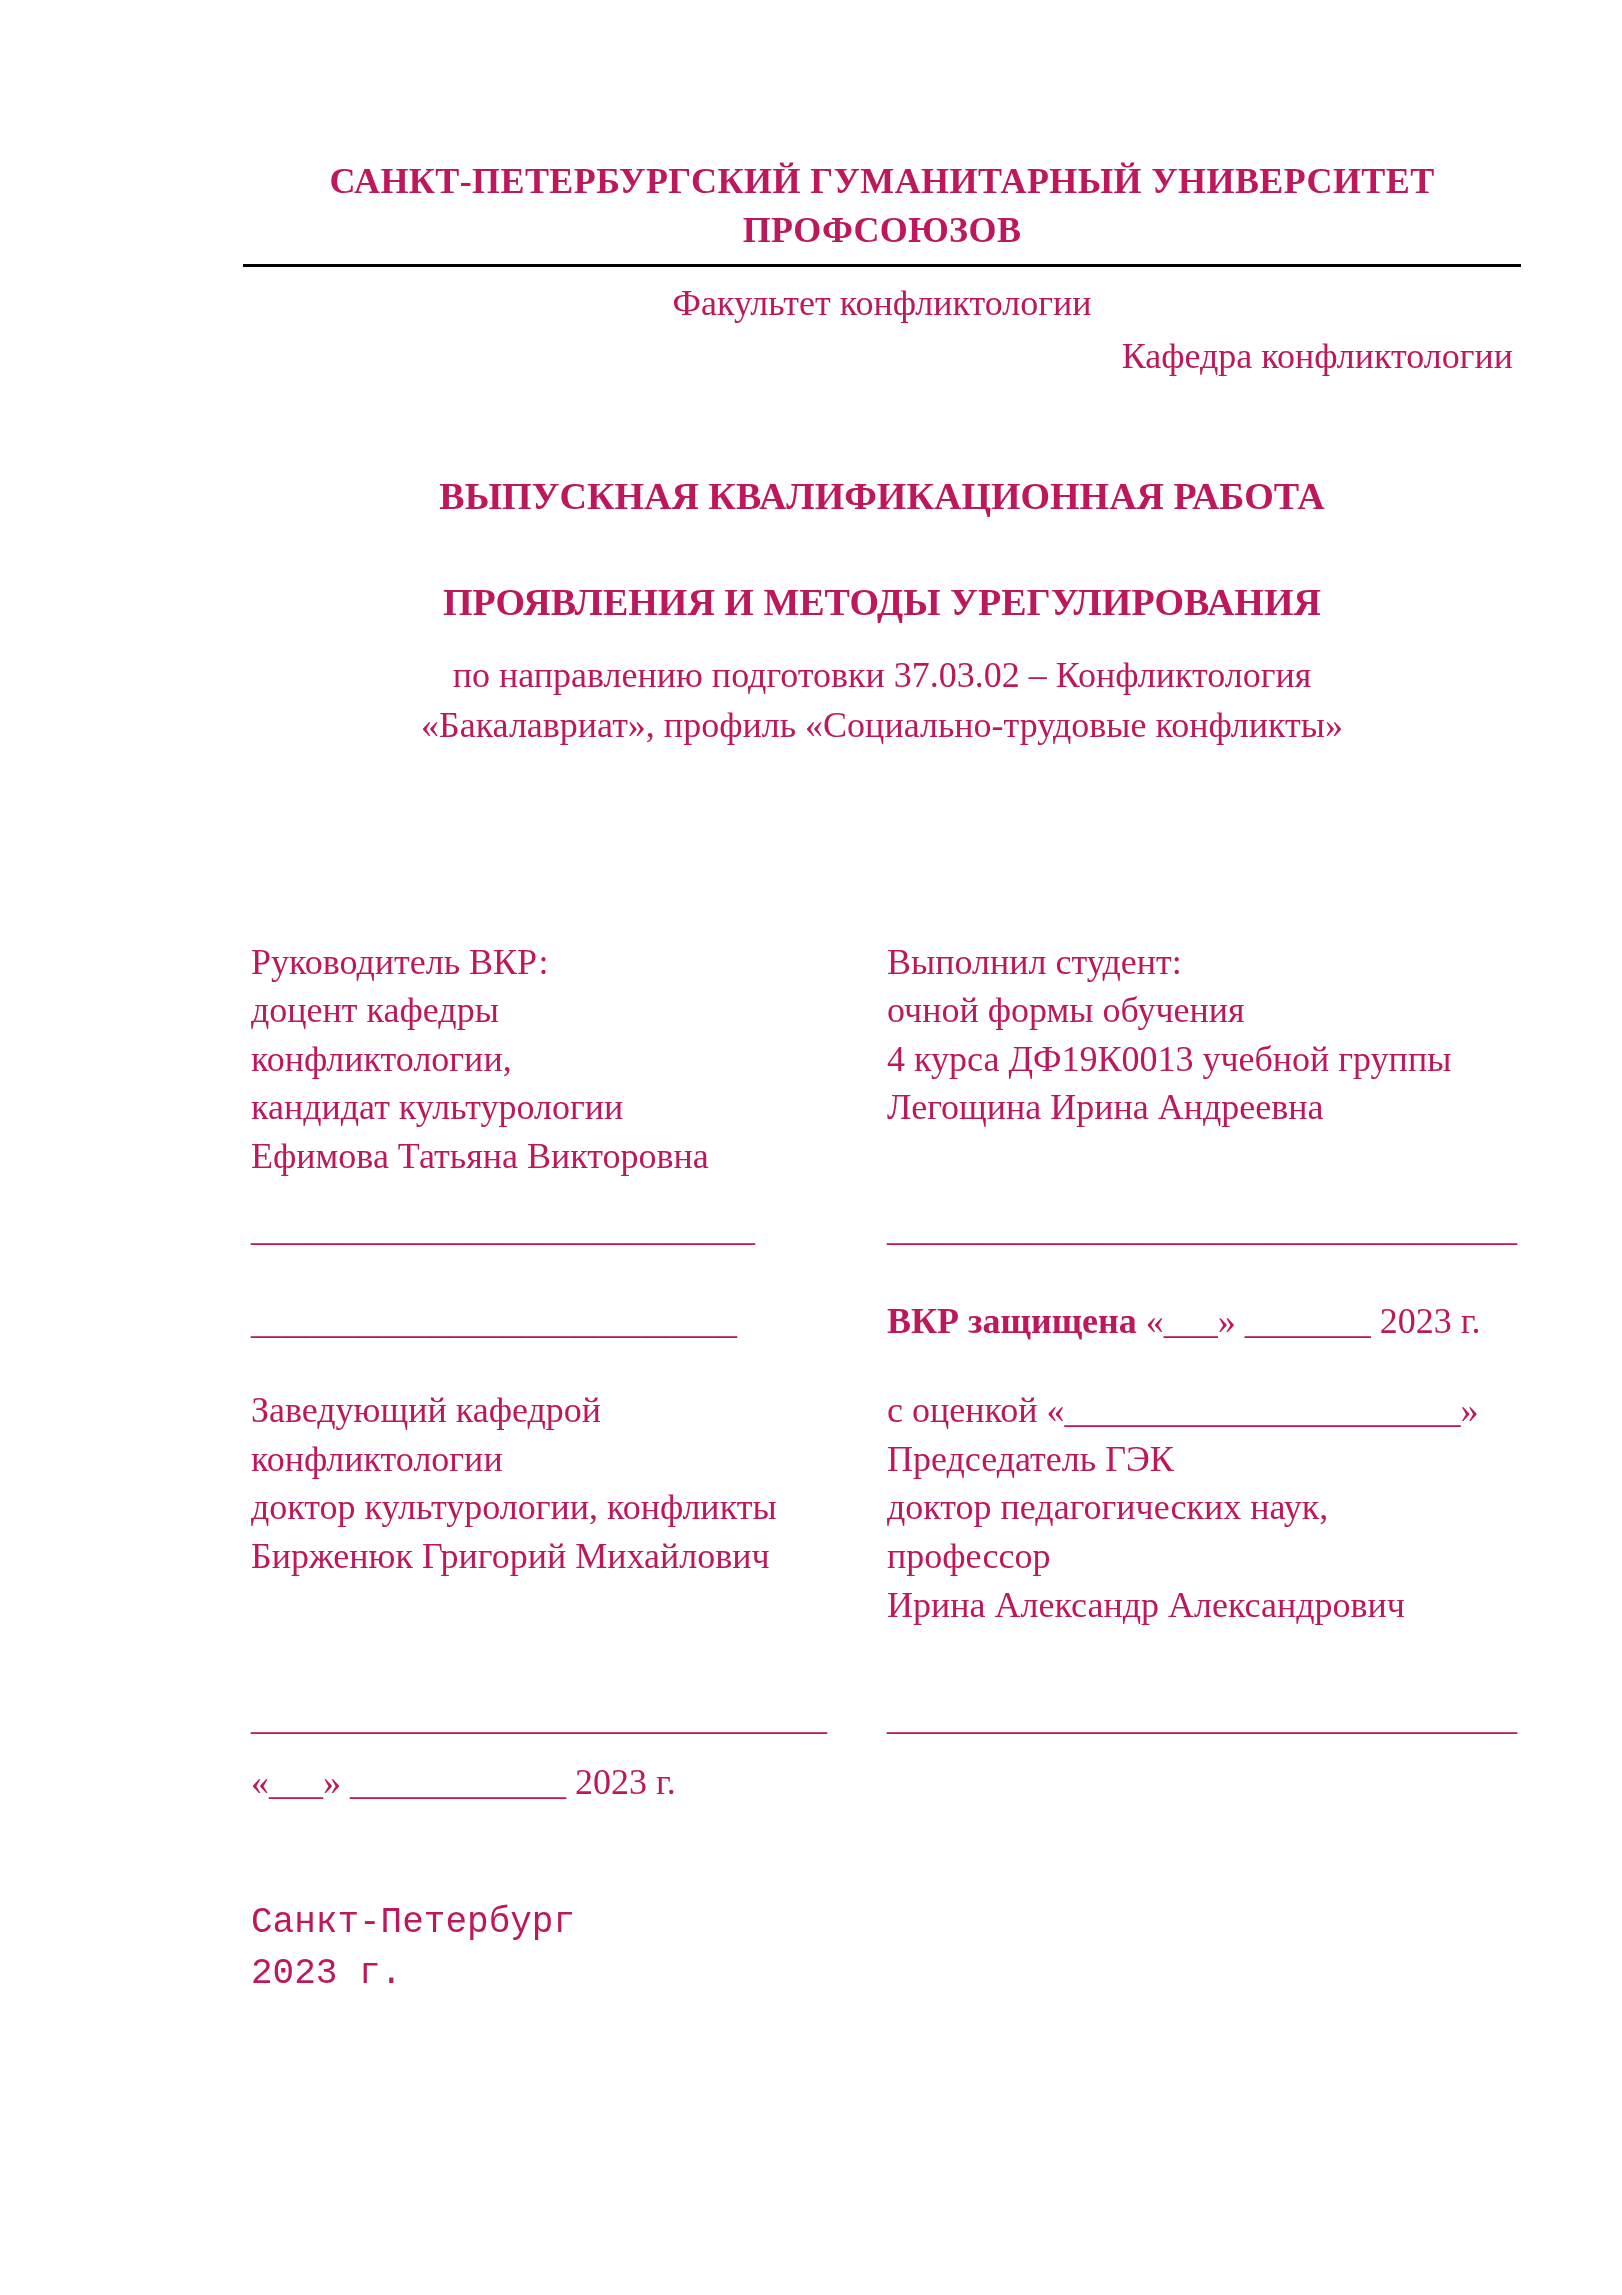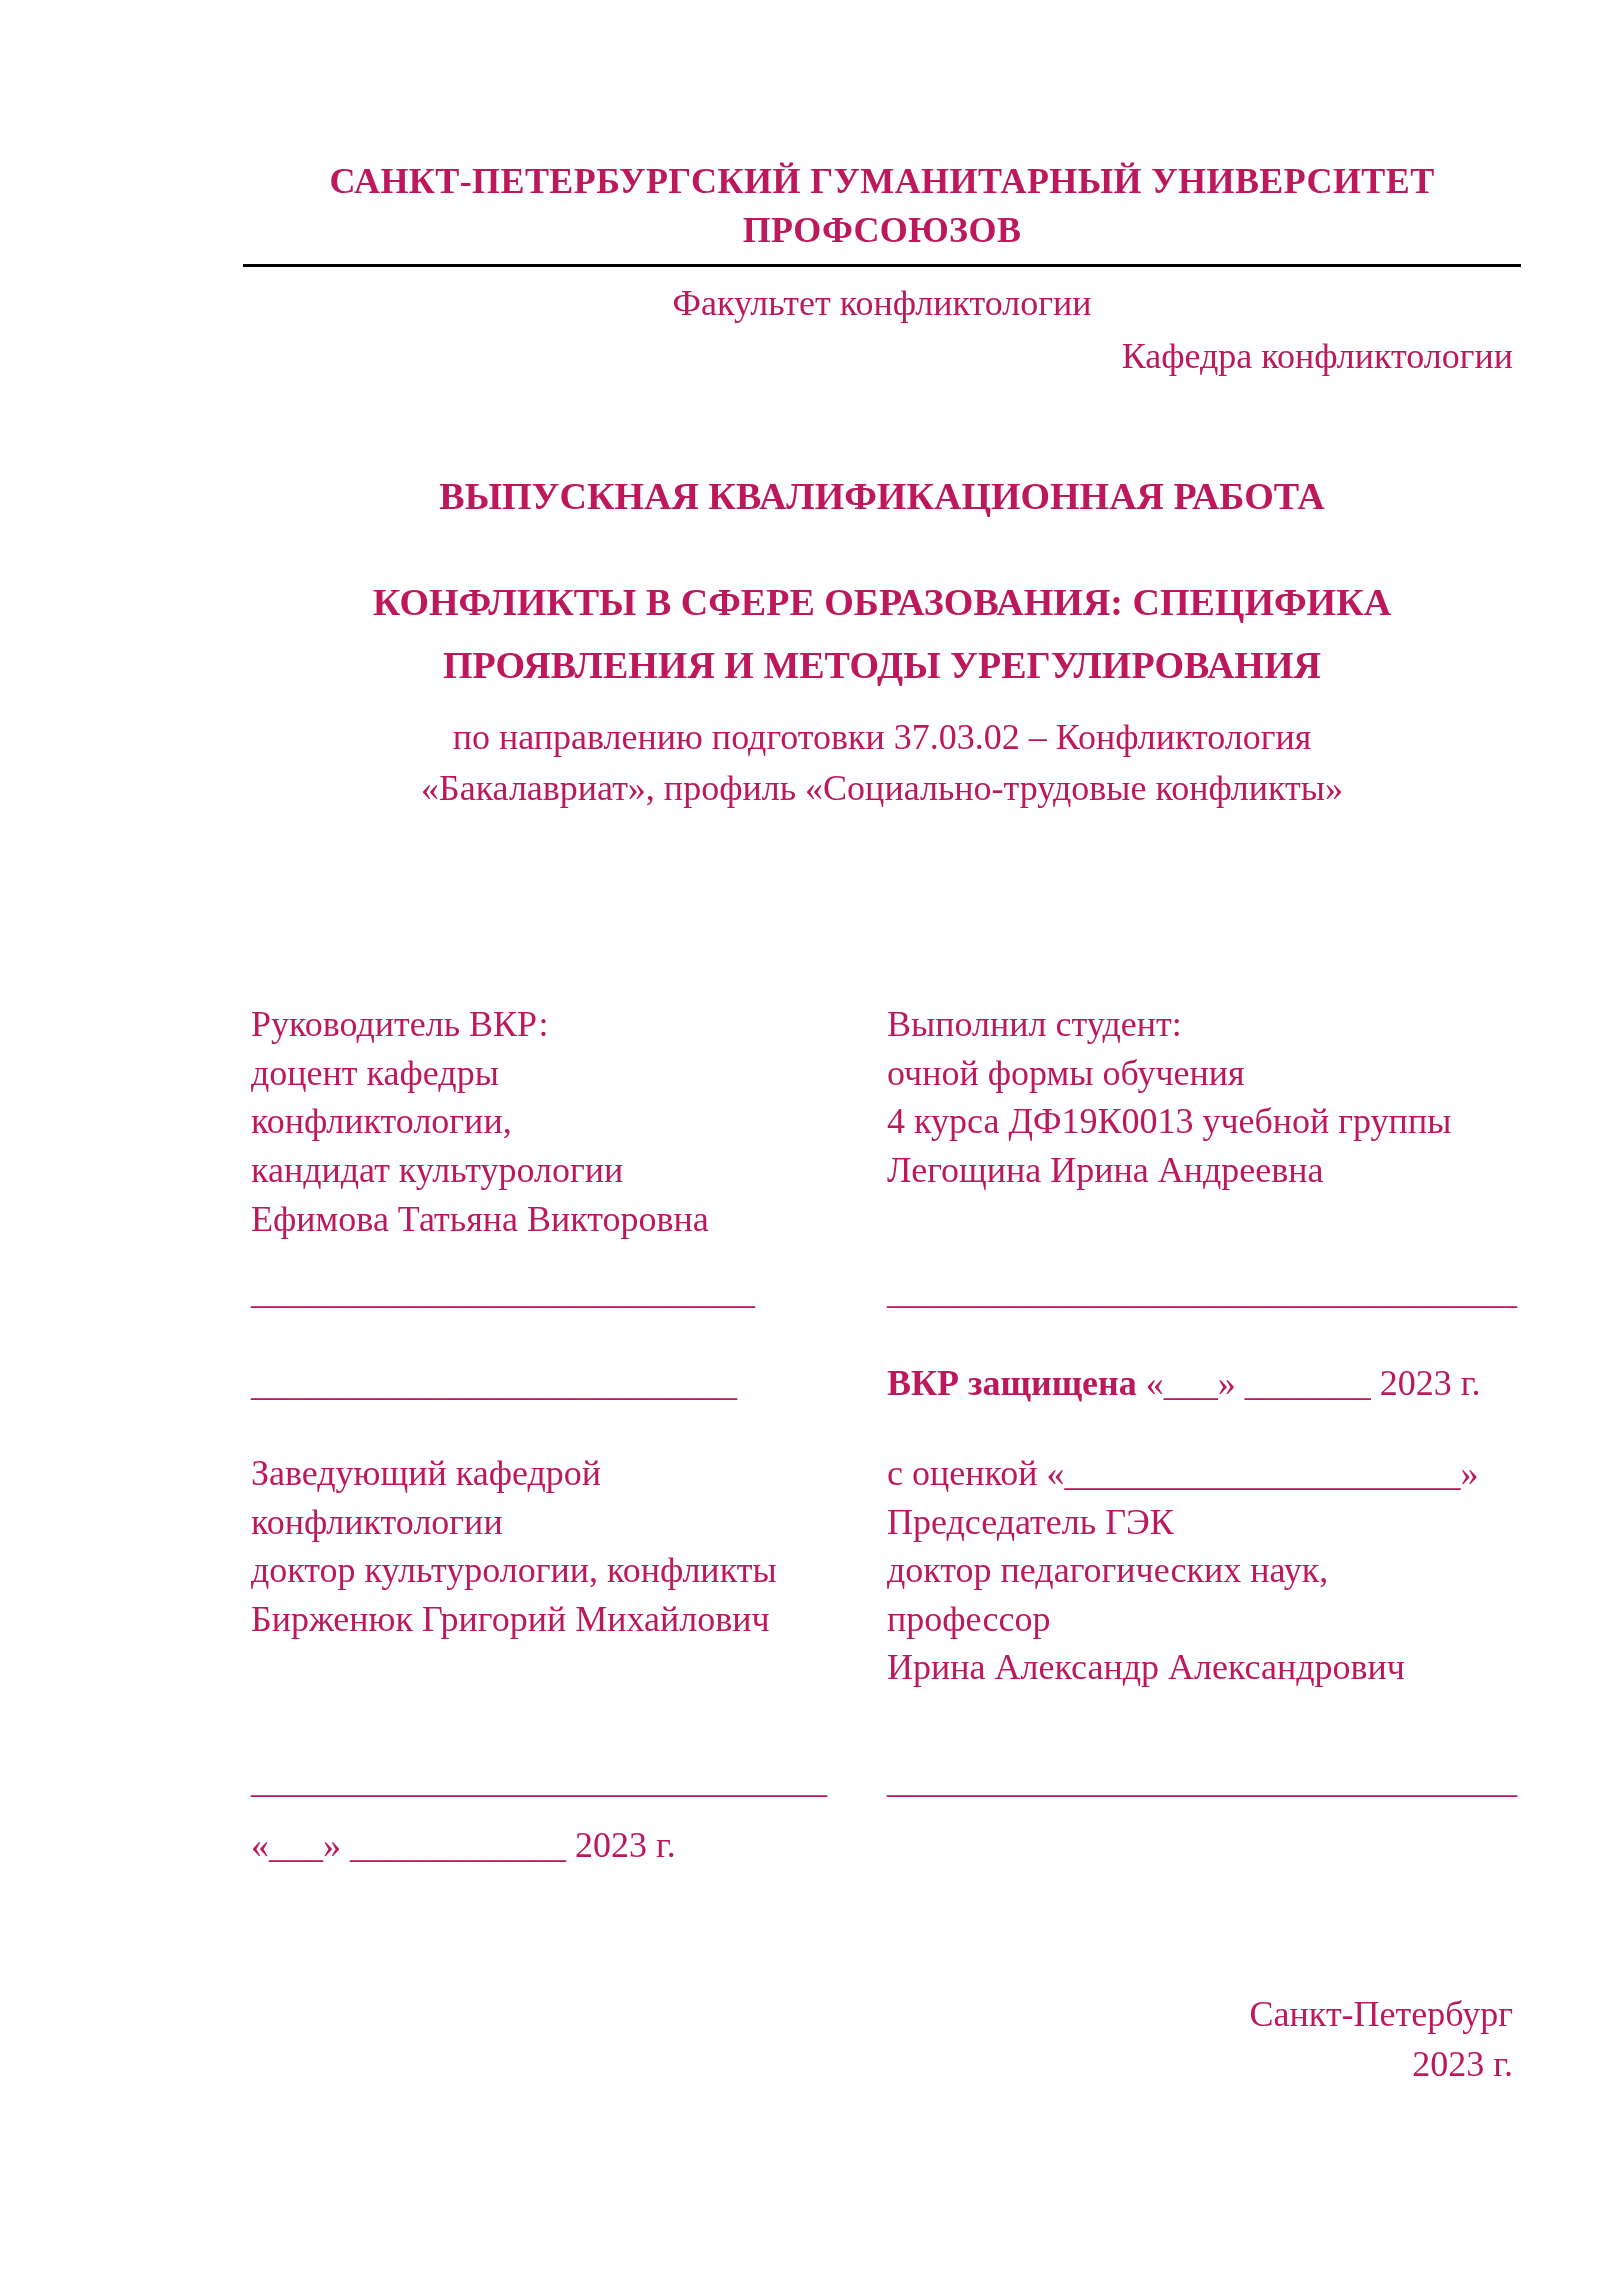--- a/index.html
+++ b/index.html
@@ -64,42 +64,42 @@
   .row-blocks2 { margin-top: 41px; }
   .row-sig3    { margin-top: 64px; }
   .row-date    { margin-top: 16px; }
 
   .sig {
     white-space: nowrap;
     letter-spacing: 0;
   }
 
   .footer {
-    margin-top: 120px;
-    text-align: right;
+    margin-top: 92px;
+    text-align: left;
     line-height: 1.4;
+    font-family: Liberation Mono, monospace;
   }
 </style>
 </head>
 <body>
 
 <div class="page">
 
   <div class="university">САНКТ-ПЕТЕРБУРГСКИЙ ГУМАНИТАРНЫЙ УНИВЕРСИТЕТ ПРОФСОЮЗОВ</div>
 
   <div class="rule"></div>
 
   <div class="faculty center">Факультет конфликтологии</div>
 
   <div class="dept right">Кафедра конфликтологии</div>
 
   <div class="work-type center">ВЫПУСКНАЯ КВАЛИФИКАЦИОННАЯ РАБОТА</div>
 
   <div class="thesis-title center">
-    <div>КОНФЛИКТЫ В СФЕРЕ ОБРАЗОВАНИЯ: СПЕЦИФИКА</div>
     <div>ПРОЯВЛЕНИЯ И МЕТОДЫ УРЕГУЛИРОВАНИЯ</div>
   </div>
 
   <div class="program center">
     <div>по направлению подготовки 37.03.02 – Конфликтология</div>
     <div>«Бакалавриат», профиль «Социально-трудовые конфликты»</div>
   </div>
 
   <div class="row row-blocks">
     <div class="cl">

